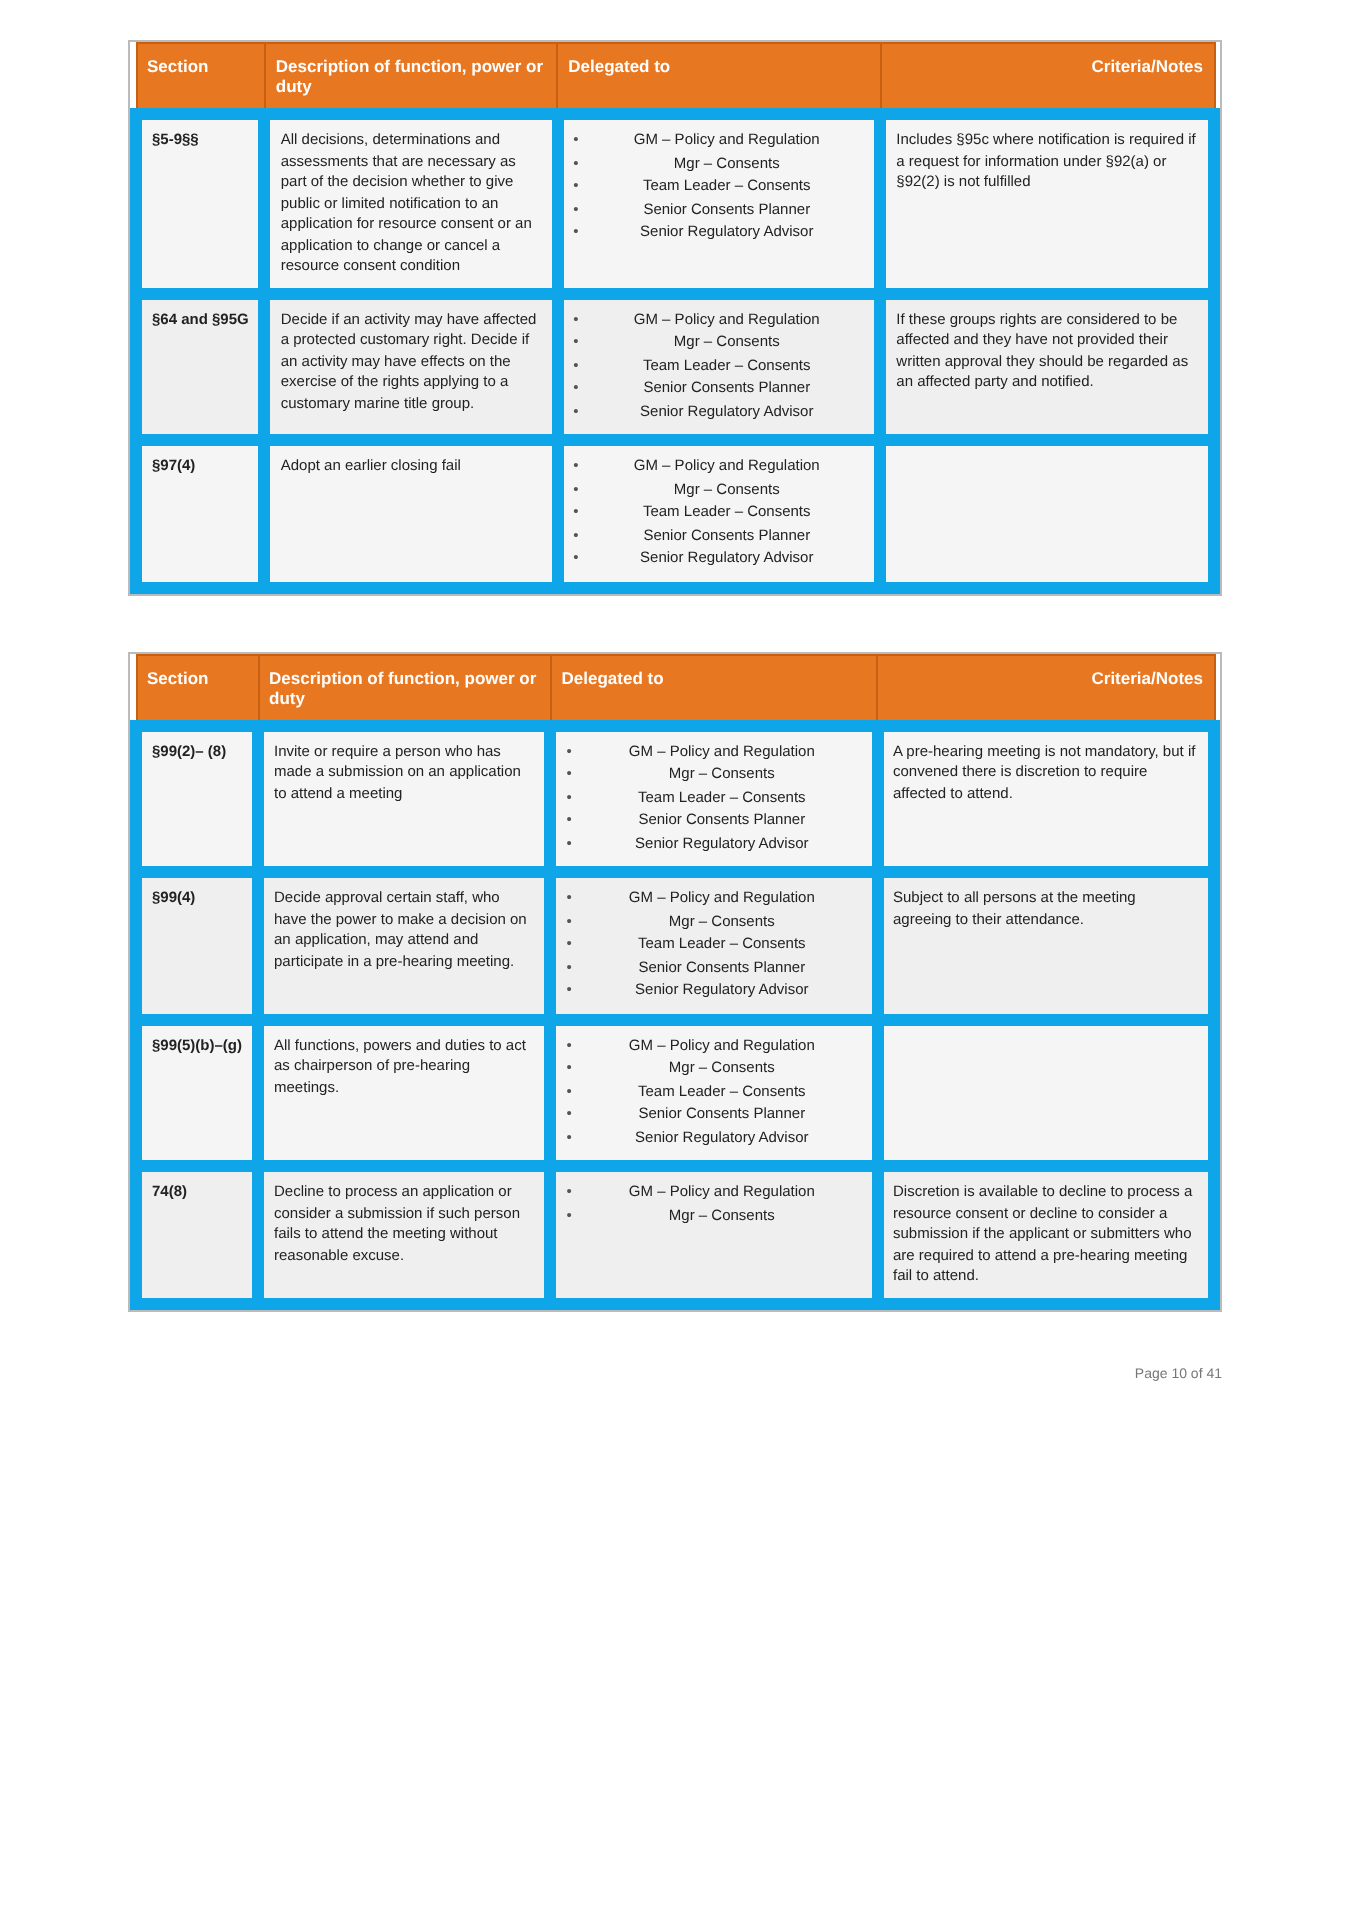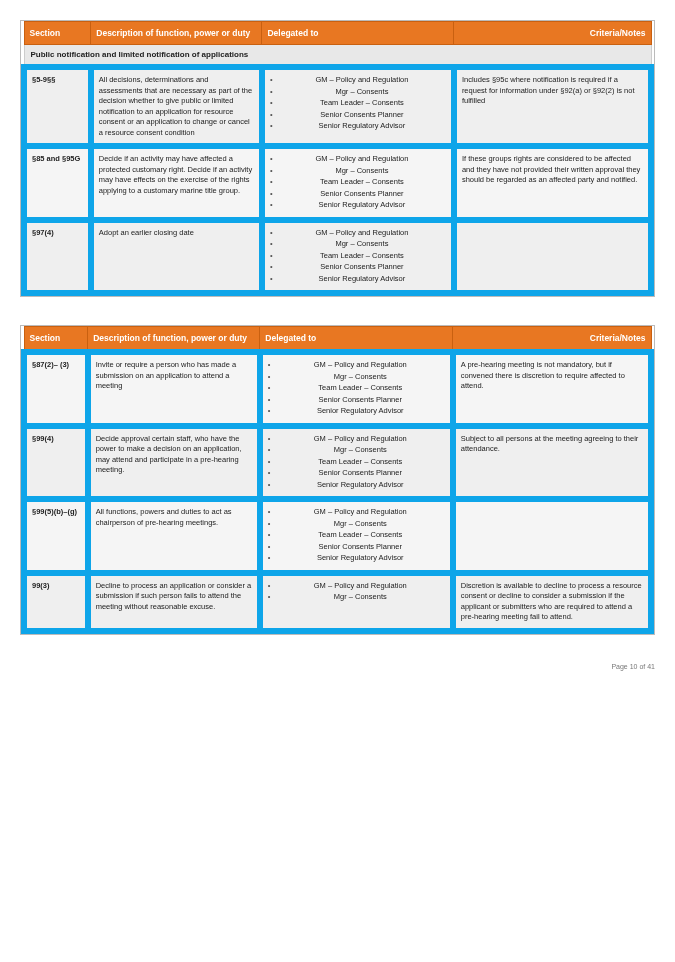--- a/index.html
+++ b/index.html
@@ -6,21 +6,21 @@
     body {
       font-family: Arial, sans-serif;
       font-size: 8px;
       background: #fff;
       width: 675px;
       min-height: 962px;
       padding: 20px;
       color: #222;
     }
     .page-container {
-      width: 635px;
+      width: 547px;
       margin: 0 auto;
     }
     .table-wrapper {
       margin-bottom: 28px;
       border: 1px solid #bbb;
     }
     table {
       width: 100%;
       border-collapse: collapse;
     }
@@ -99,59 +99,56 @@
     <table>
       <thead>
         <tr>
           <th class="col-section">Section</th>
           <th class="col-desc">Description of function, power or duty</th>
           <th class="col-delegated">Delegated to</th>
           <th class="col-criteria">Criteria/Notes</th>
         </tr>
       </thead>
       <tbody>
-        <tr class="section-header-row">
-          <td colspan="4">Public notification and limited notification of applications</td>
-        </tr>
 
         <tr>
           <td class="section-col">§5-9§§</td>
           <td>All decisions, determinations and assessments that are necessary as part of the decision whether to give public or limited notification to an application for resource consent or an application to change or cancel a resource consent condition</td>
           <td>
             <ul class="bullet-list">
               <li>GM – Policy and Regulation</li>
               <li>Mgr – Consents</li>
               <li>Team Leader – Consents</li>
               <li>Senior Consents Planner</li>
               <li>Senior Regulatory Advisor</li>
             </ul>
           </td>
           <td>Includes §95c where notification is required if a request for information under §92(a) or §92(2) is not fulfilled</td>
         </tr>
 
         <tr>
-          <td class="section-col">§85 and §95G</td>
+          <td class="section-col">§64 and §95G</td>
           <td>Decide if an activity may have affected a protected customary right.
 
 Decide if an activity may have effects on the exercise of the rights applying to a customary marine title group.</td>
           <td>
             <ul class="bullet-list">
               <li>GM – Policy and Regulation</li>
               <li>Mgr – Consents</li>
               <li>Team Leader – Consents</li>
               <li>Senior Consents Planner</li>
               <li>Senior Regulatory Advisor</li>
             </ul>
           </td>
           <td>If these groups rights are considered to be affected and they have not provided their written approval they should be regarded as an affected party and notified.</td>
         </tr>
 
         <tr>
           <td class="section-col">§97(4)</td>
-          <td>Adopt an earlier closing date</td>
+          <td>Adopt an earlier closing fail</td>
           <td>
             <ul class="bullet-list">
               <li>GM – Policy and Regulation</li>
               <li>Mgr – Consents</li>
               <li>Team Leader – Consents</li>
               <li>Senior Consents Planner</li>
               <li>Senior Regulatory Advisor</li>
             </ul>
           </td>
           <td></td>
@@ -166,21 +163,21 @@
         <tr>
           <th class="col-section">Section</th>
           <th class="col-desc">Description of function, power or duty</th>
           <th class="col-delegated">Delegated to</th>
           <th class="col-criteria">Criteria/Notes</th>
         </tr>
       </thead>
       <tbody>
 
         <tr>
-          <td class="section-col">§87(2)– (3)</td>
+          <td class="section-col">§99(2)– (8)</td>
           <td>Invite or require a person who has made a submission on an application to attend a meeting</td>
           <td>
             <ul class="bullet-list">
               <li>GM – Policy and Regulation</li>
               <li>Mgr – Consents</li>
               <li>Team Leader – Consents</li>
               <li>Senior Consents Planner</li>
               <li>Senior Regulatory Advisor</li>
             </ul>
           </td>
@@ -211,21 +208,21 @@
               <li>Mgr – Consents</li>
               <li>Team Leader – Consents</li>
               <li>Senior Consents Planner</li>
               <li>Senior Regulatory Advisor</li>
             </ul>
           </td>
           <td></td>
         </tr>
 
         <tr>
-          <td class="section-col">99(3)</td>
+          <td class="section-col">74(8)</td>
           <td>Decline to process an application or consider a submission if such person fails to attend the meeting without reasonable excuse.</td>
           <td>
             <ul class="bullet-list">
               <li>GM – Policy and Regulation</li>
               <li>Mgr – Consents</li>
             </ul>
           </td>
           <td>Discretion is available to decline to process a resource consent or decline to consider a submission if the applicant or submitters who are required to attend a pre-hearing meeting fail to attend.</td>
         </tr>
       </tbody>

